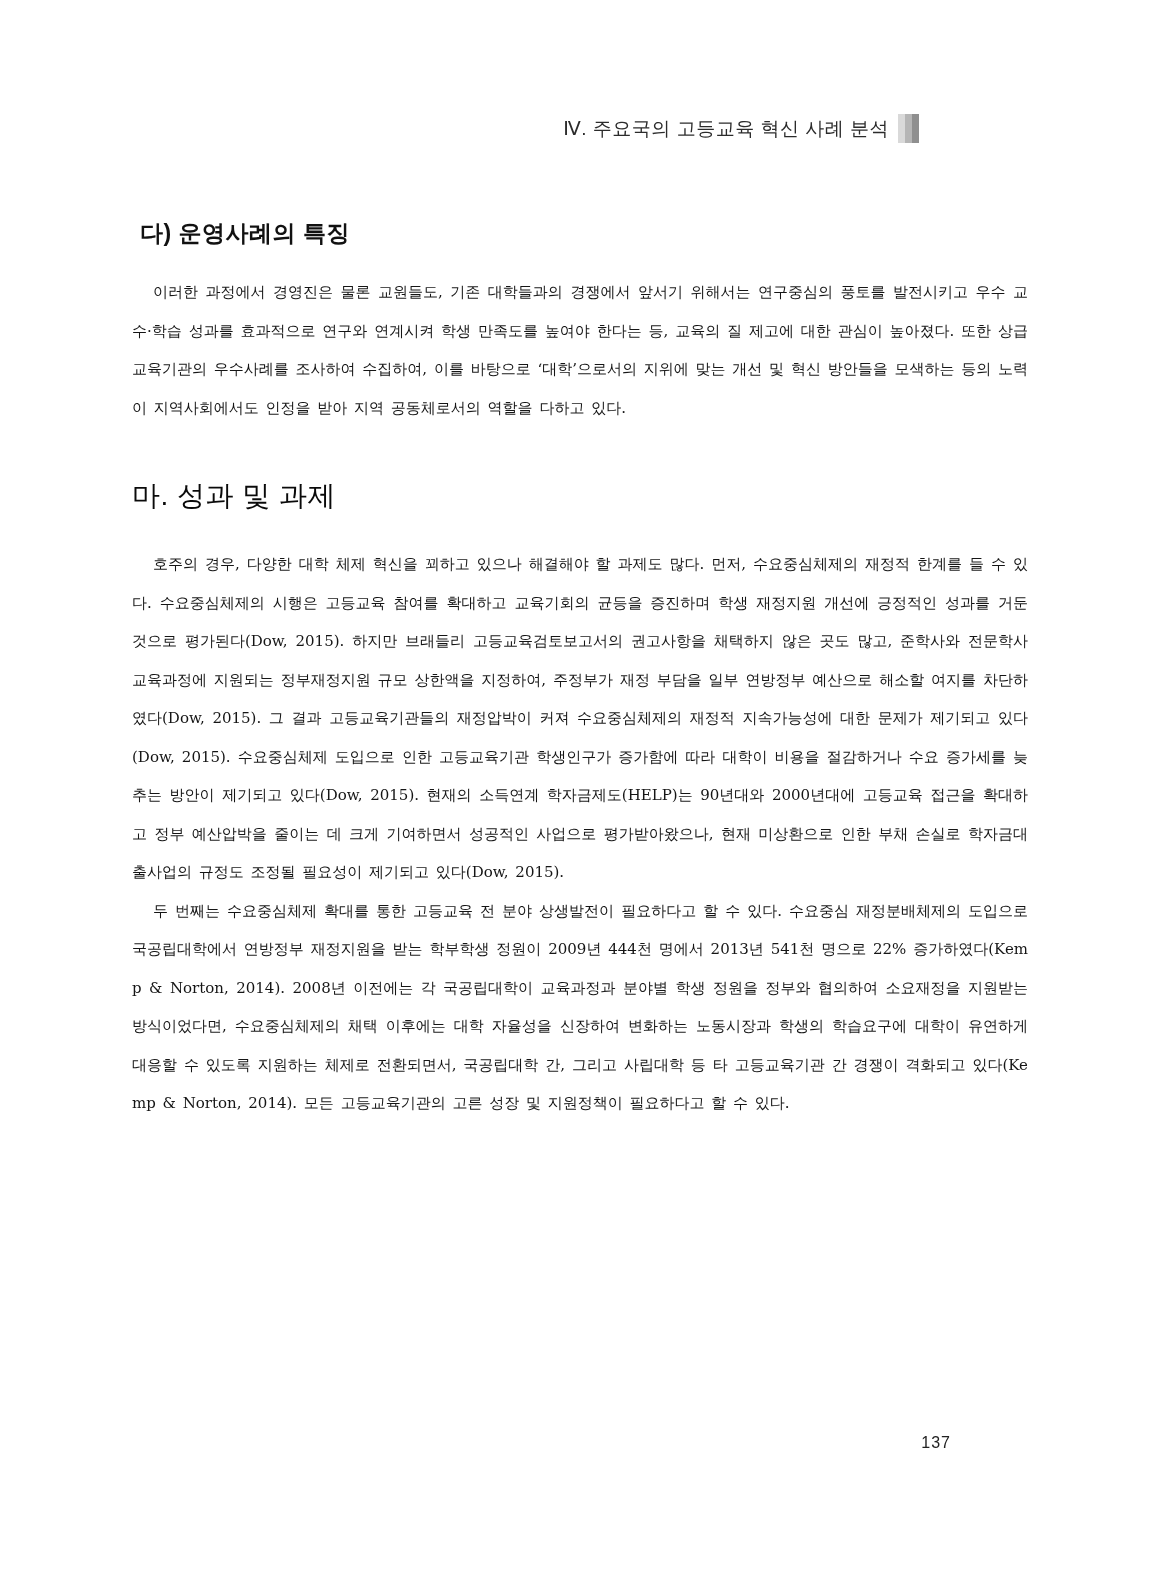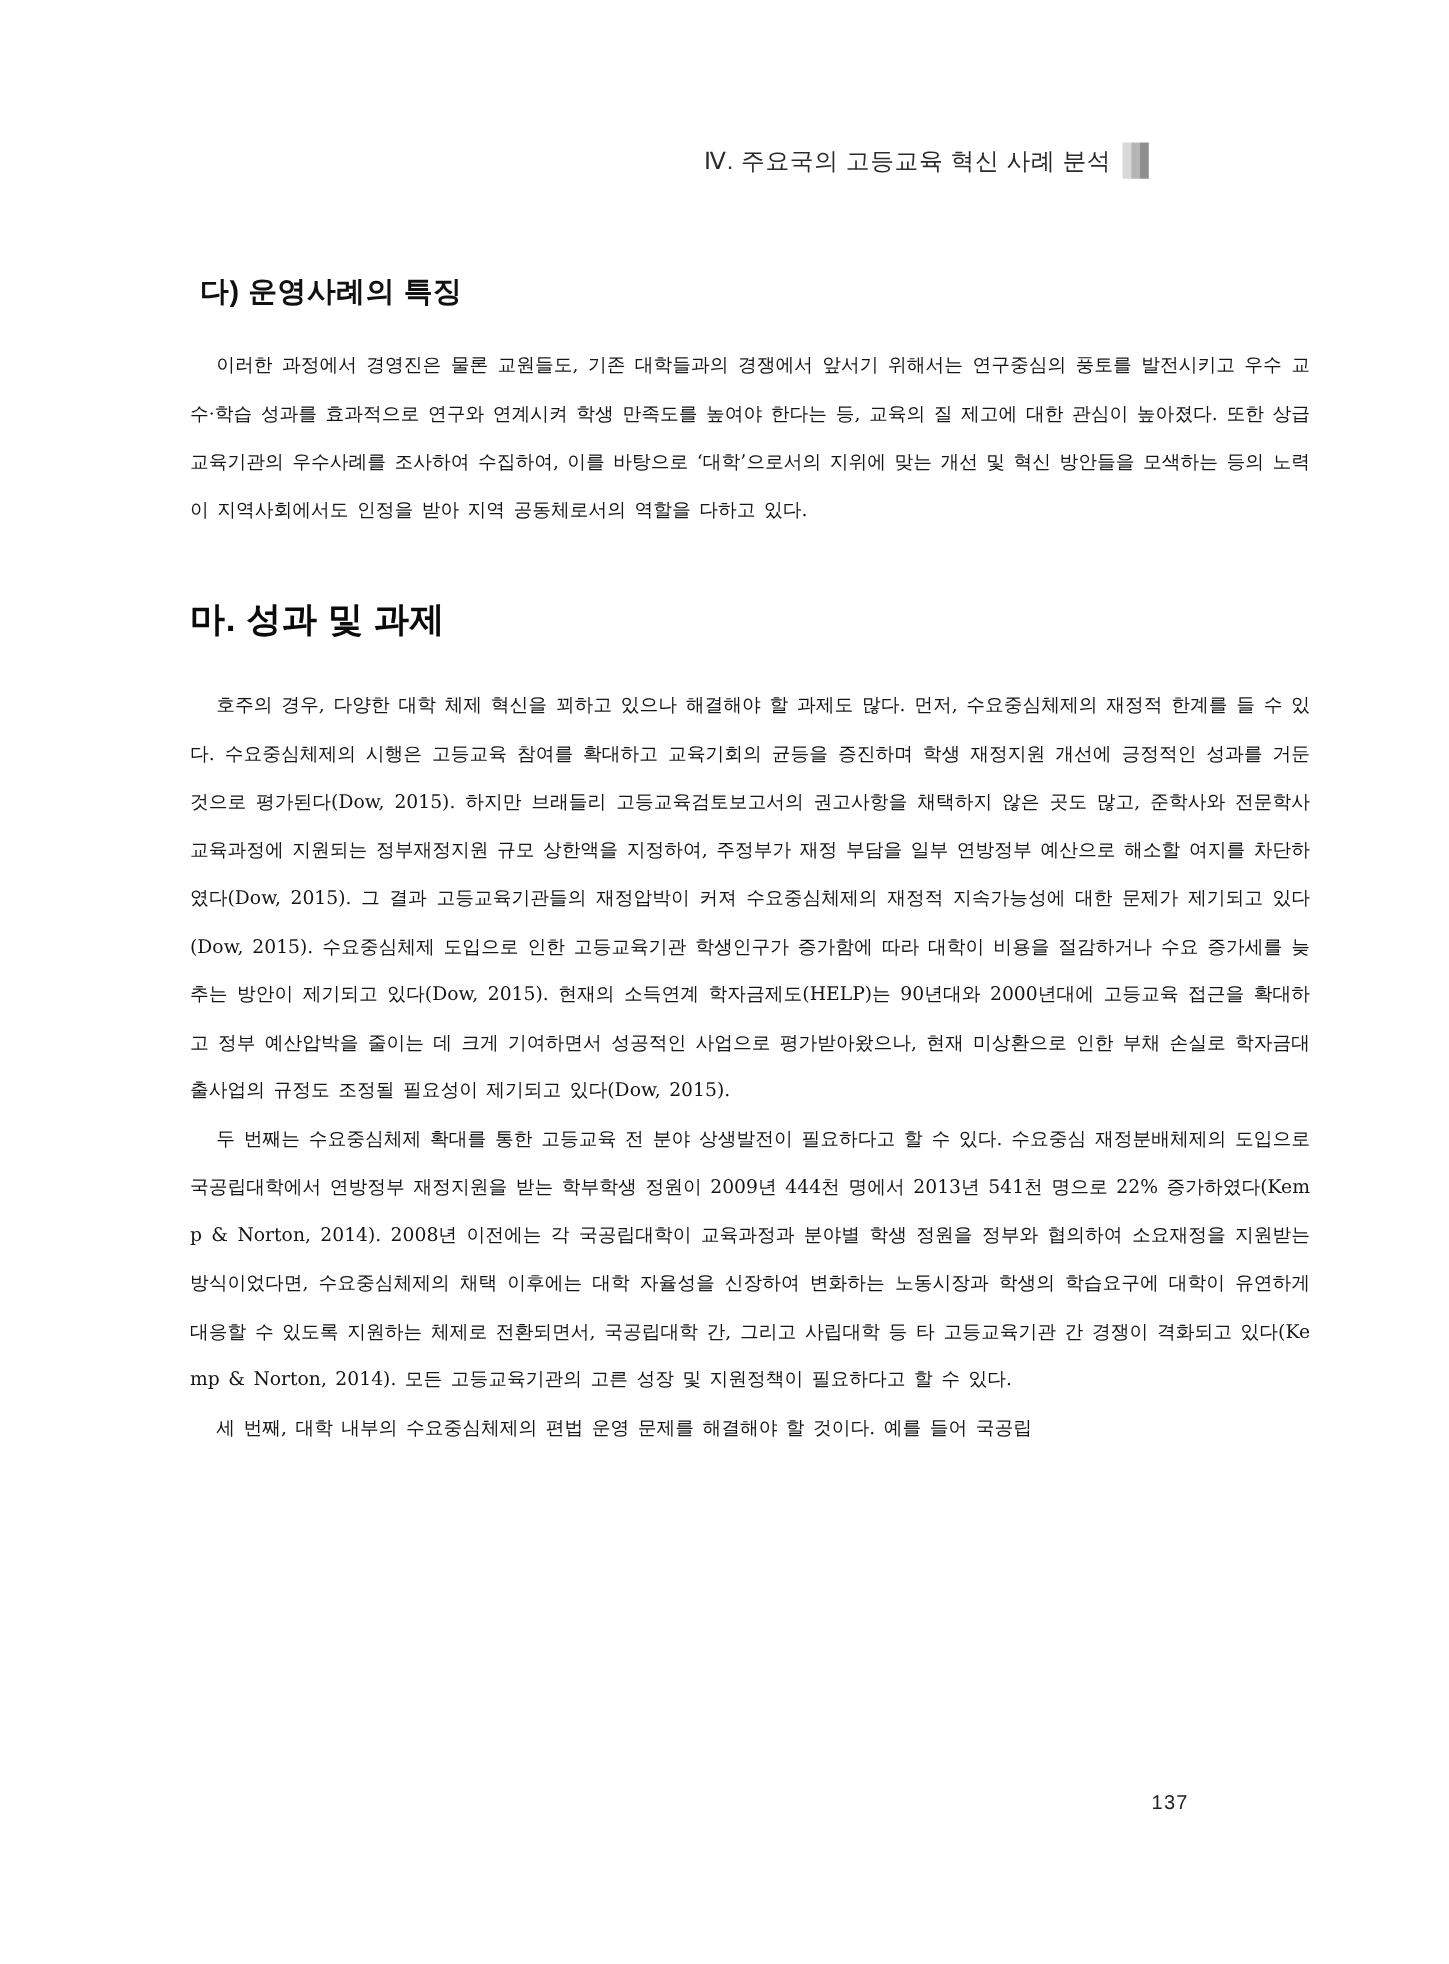--- a/index.html
+++ b/index.html
@@ -44,34 +44,33 @@
     width: 7px;
     height: 29px;
   }
 
   
   .content {
     position: absolute;
     top: 218px;
     left: 132px;
     width: 896px;
-    margin-left: 20px;
   }
   .subsection-heading {
     font-family: "Liberation Sans", "DejaVu Sans", sans-serif;
     font-size: 23px;
     font-weight: 600;
     letter-spacing: 0.5px;
     color: #111111;
     margin: 0 0 24px 8px;
   }
   .section-heading {
     font-family: "Liberation Sans", "DejaVu Sans", sans-serif;
     font-size: 28px;
-    font-weight: 700;
+    font-weight: 400;
     letter-spacing: 0.5px;
     color: #0a0a0a;
     margin: 50px 0 30px 0;
   }
   .body-paragraph {
     margin: 0;
     font-size: 15px;
     line-height: 38.5px;
     text-align: justify;
     text-indent: 21px;
@@ -110,19 +109,18 @@
     <h3 class="subsection-heading">다) 운영사례의 특징</h3>
 
     <p class="body-paragraph">이러한 과정에서 경영진은 물론 교원들도, 기존 대학들과의 경쟁에서 앞서기 위해서는 연구중심의 풍토를 발전시키고 우수 교수·학습 성과를 효과적으로 연구와 연계시켜 학생 만족도를 높여야 한다는 등, 교육의 질 제고에 대한 관심이 높아졌다. 또한 상급교육기관의 우수사례를 조사하여 수집하여, 이를 바탕으로 ‘대학’으로서의 지위에 맞는 개선 및 혁신 방안들을 모색하는 등의 노력이 지역사회에서도 인정을 받아 지역 공동체로서의 역할을 다하고 있다.</p>
 
     <h2 class="section-heading">마. 성과 및 과제</h2>
 
     <p class="body-paragraph">호주의 경우, 다양한 대학 체제 혁신을 꾀하고 있으나 해결해야 할 과제도 많다. 먼저, 수요중심체제의 재정적 한계를 들 수 있다. 수요중심체제의 시행은 고등교육 참여를 확대하고 교육기회의 균등을 증진하며 학생 재정지원 개선에 긍정적인 성과를 거둔 것으로 평가된다(Dow, 2015). 하지만 브래들리 고등교육검토보고서의 권고사항을 채택하지 않은 곳도 많고, 준학사와 전문학사 교육과정에 지원되는 정부재정지원 규모 상한액을 지정하여, 주정부가 재정 부담을 일부 연방정부 예산으로 해소할 여지를 차단하였다(Dow, 2015). 그 결과 고등교육기관들의 재정압박이 커져 수요중심체제의 재정적 지속가능성에 대한 문제가 제기되고 있다(Dow, 2015). 수요중심체제 도입으로 인한 고등교육기관 학생인구가 증가함에 따라 대학이 비용을 절감하거나 수요 증가세를 늦추는 방안이 제기되고 있다(Dow, 2015). 현재의 소득연계 학자금제도(HELP)는 90년대와 2000년대에 고등교육 접근을 확대하고 정부 예산압박을 줄이는 데 크게 기여하면서 성공적인 사업으로 평가받아왔으나, 현재 미상환으로 인한 부채 손실로 학자금대출사업의 규정도 조정될 필요성이 제기되고 있다(Dow, 2015).</p>
 
     <p class="body-paragraph">두 번째는 수요중심체제 확대를 통한 고등교육 전 분야 상생발전이 필요하다고 할 수 있다. 수요중심 재정분배체제의 도입으로 국공립대학에서 연방정부 재정지원을 받는 학부학생 정원이 2009년 444천 명에서 2013년 541천 명으로 22% 증가하였다(Kemp &amp; Norton, 2014). 2008년 이전에는 각 국공립대학이 교육과정과 분야별 학생 정원을 정부와 협의하여 소요재정을 지원받는 방식이었다면, 수요중심체제의 채택 이후에는 대학 자율성을 신장하여 변화하는 노동시장과 학생의 학습요구에 대학이 유연하게 대응할 수 있도록 지원하는 체제로 전환되면서, 국공립대학 간, 그리고 사립대학 등 타 고등교육기관 간 경쟁이 격화되고 있다(Kemp &amp; Norton, 2014). 모든 고등교육기관의 고른 성장 및 지원정책이 필요하다고 할 수 있다.</p>
 
-    <p class="body-paragraph">세 번째, 대학 내부의 수요중심체제의 편법 운영 문제를 해결해야 할 것이다. 예를 들어 국공립</p>
 
   </div>
 
   <div class="page-number">137</div>
 
 </div>
 
 </body></html>

